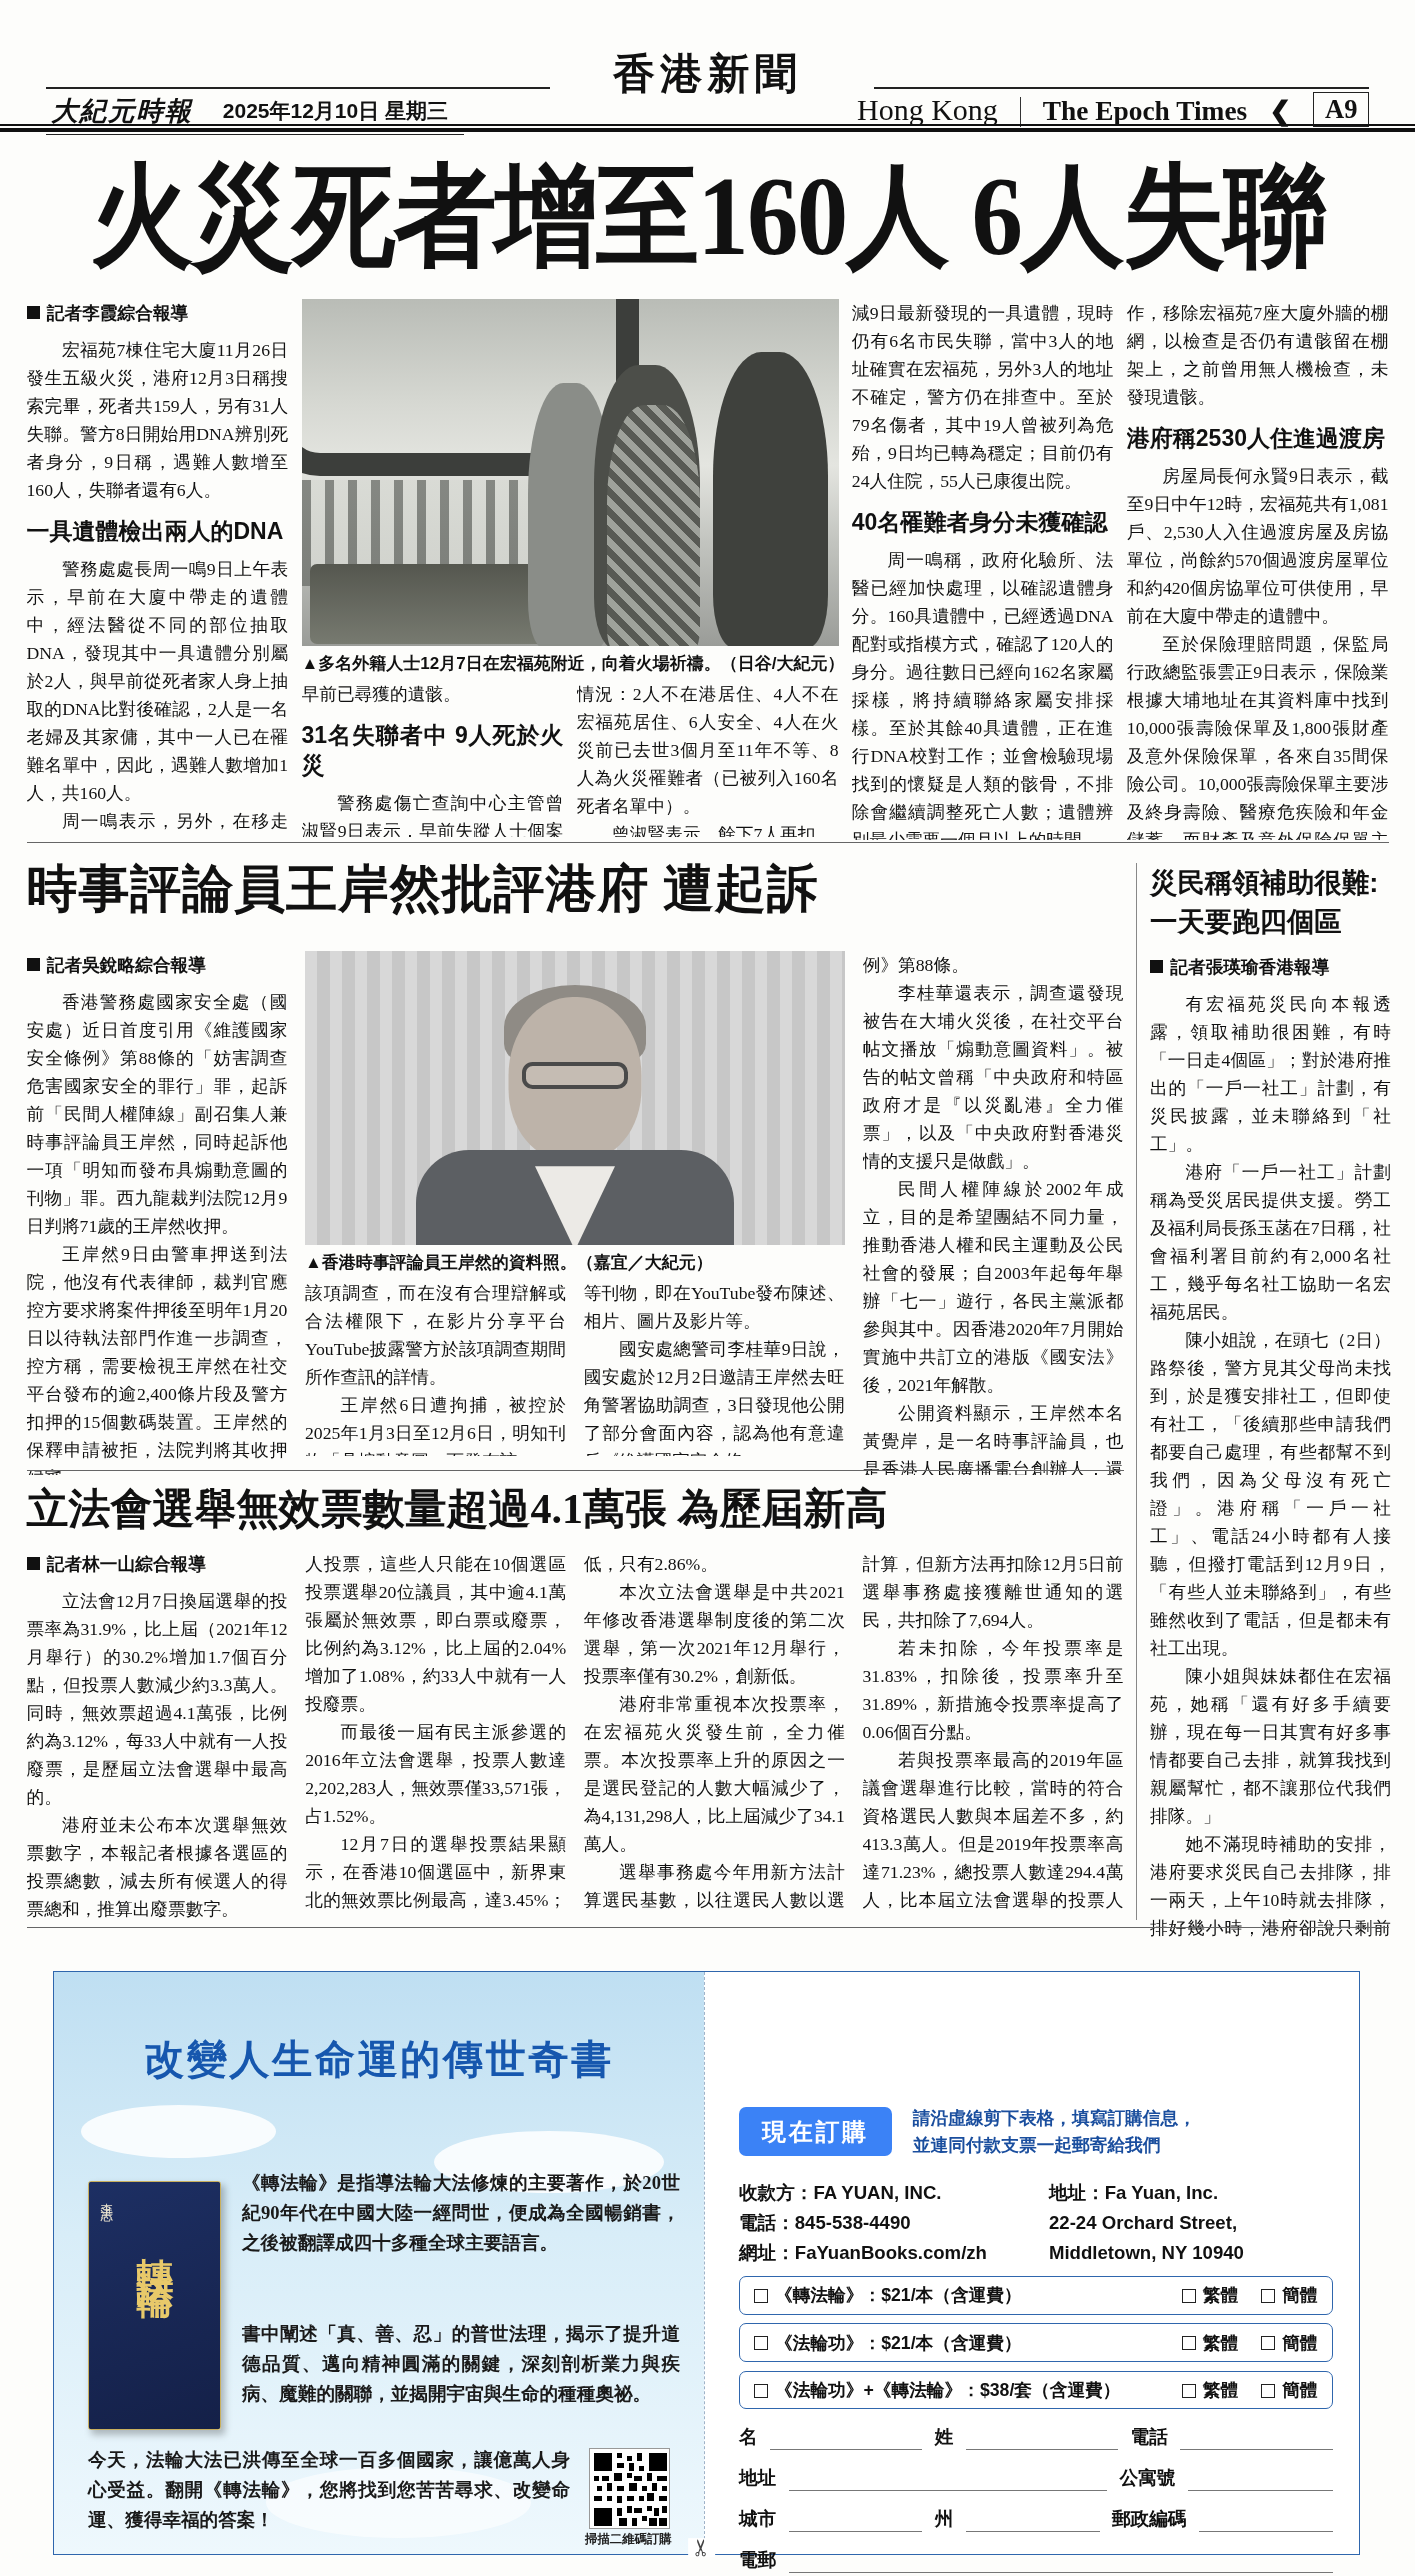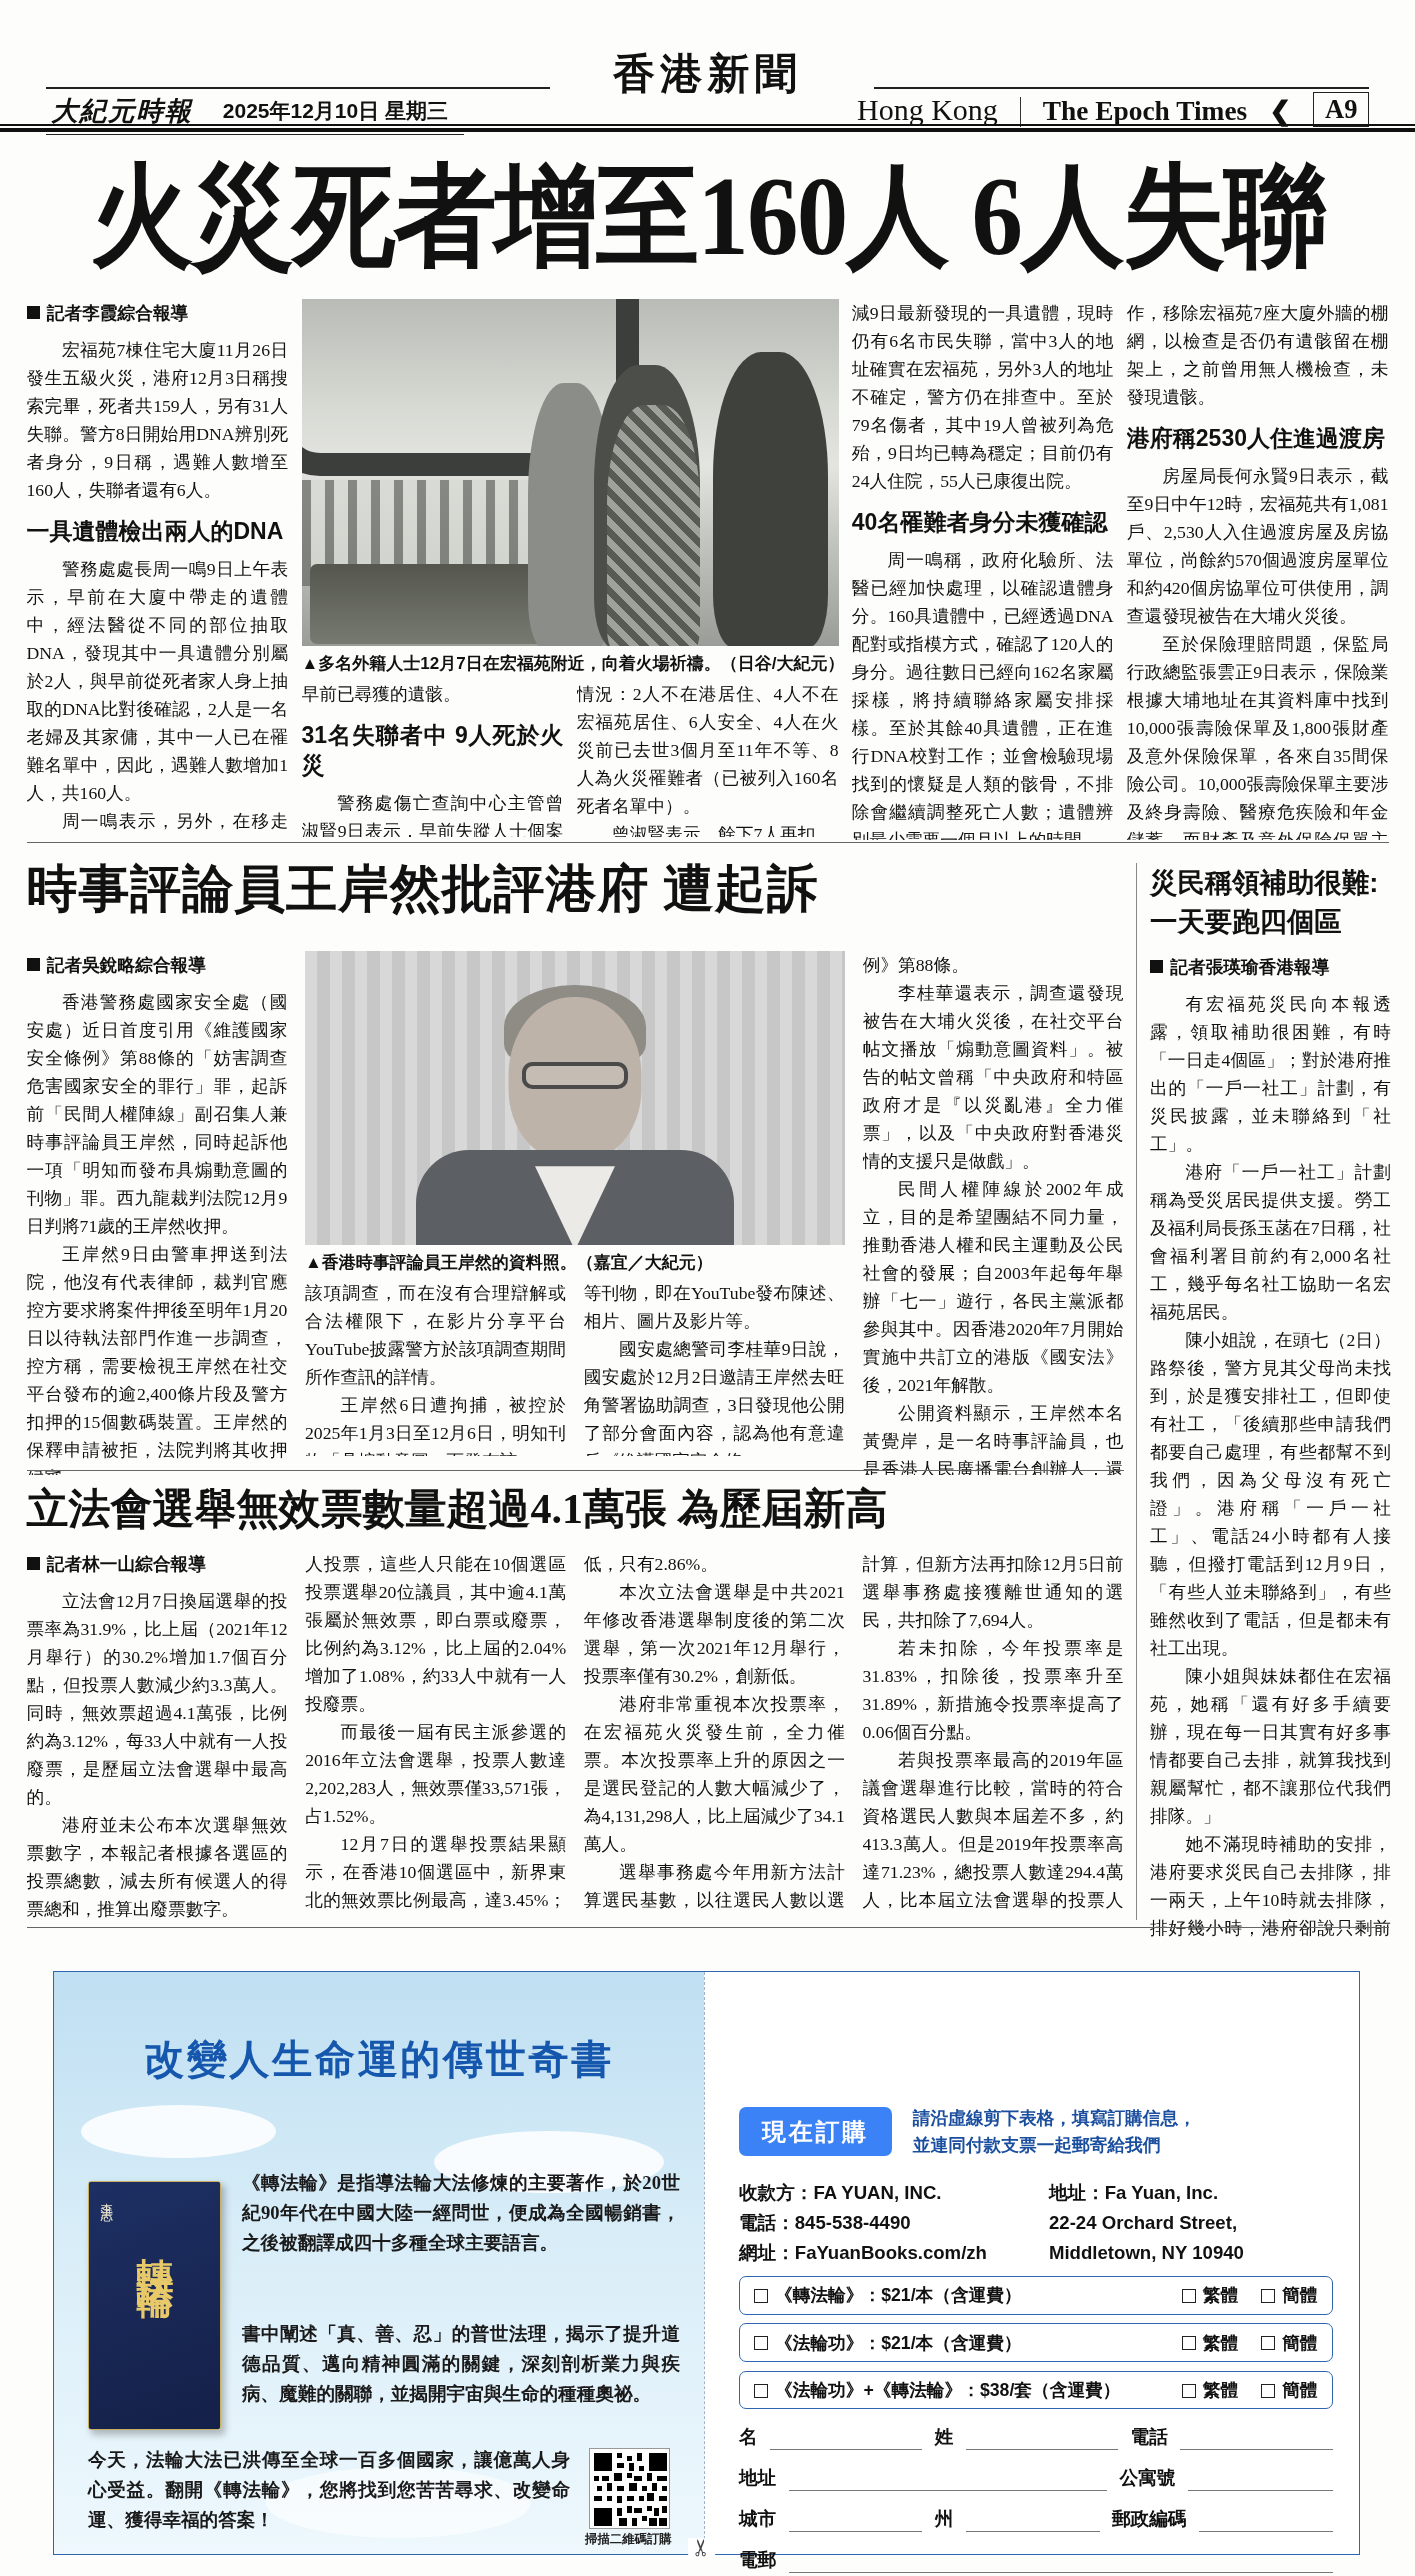--- a/index.html
+++ b/index.html
@@ -132,21 +132,21 @@
   </div>
   <div class="col" style="width:262px; height:541px;">
     <p class="cont">減9日最新發現的一具遺體，現時仍有6名市民失聯，當中3人的地址確實在宏福苑，另外3人的地址不確定，警方仍在排查中。至於79名傷者，其中19人曾被列為危殆，9日均已轉為穩定；目前仍有24人住院，55人已康復出院。</p>
     <div class="subhead">40名罹難者身分未獲確認</div>
     <p>周一鳴稱，政府化驗所、法醫已經加快處理，以確認遺體身分。160具遺體中，已經透過DNA配對或指模方式，確認了120人的身分。過往數日已經向162名家屬採樣，將持續聯絡家屬安排採樣。至於其餘40具遺體，正在進行DNA校對工作；並會檢驗現場找到的懷疑是人類的骸骨，不排除會繼續調整死亡人數；遺體辨別最少需要一個月以上的時間。</p>
 
   </div>
   <div class="col" style="width:262px; height:541px;">
     <p class="cont">作，移除宏福苑7座大廈外牆的棚網，以檢查是否仍有遺骸留在棚架上，之前曾用無人機檢查，未發現遺骸。</p>
     <div class="subhead">港府稱2530人住進過渡房</div>
-    <p>房屋局長何永賢9日表示，截至9日中午12時，宏福苑共有1,081戶、2,530人入住過渡房屋及房協單位，尚餘約570個過渡房屋單位和約420個房協單位可供使用，調查還發現被告在大埔火災後。</p>
+    <p>房屋局長何永賢9日表示，截至9日中午12時，宏福苑共有1,081戶、2,530人入住過渡房屋及房協單位，尚餘約570個過渡房屋單位和約420個房協單位可供使用，早前在大廈中帶走的遺體中。</p>
     <p>至於保險理賠問題，保監局行政總監張雲正9日表示，保險業根據大埔地址在其資料庫中找到10,000張壽險保單及1,800張財產及意外保險保單，各來自35間保險公司。10,000張壽險保單主要涉及終身壽險、醫療危疾險和年金儲蓄，而財產及意外保險保單主要涉及家居保險、個人意外險、醫療及家傭保險。◇</p>
   </div>
 </div>
 
 <div class="hrule" style="top:842px; left:26.5px; width:1362px;"></div>
 
 <h2 class="headline2">時事評論員王岸然批評港府 遭起訴</h2>
 
 <div class="abs jc body-txt" style="top:951px; left:26.5px; width:1097px; height:524px; display:flex; gap:17.7px;">
   <div class="col" style="width:261px; height:524px;">

